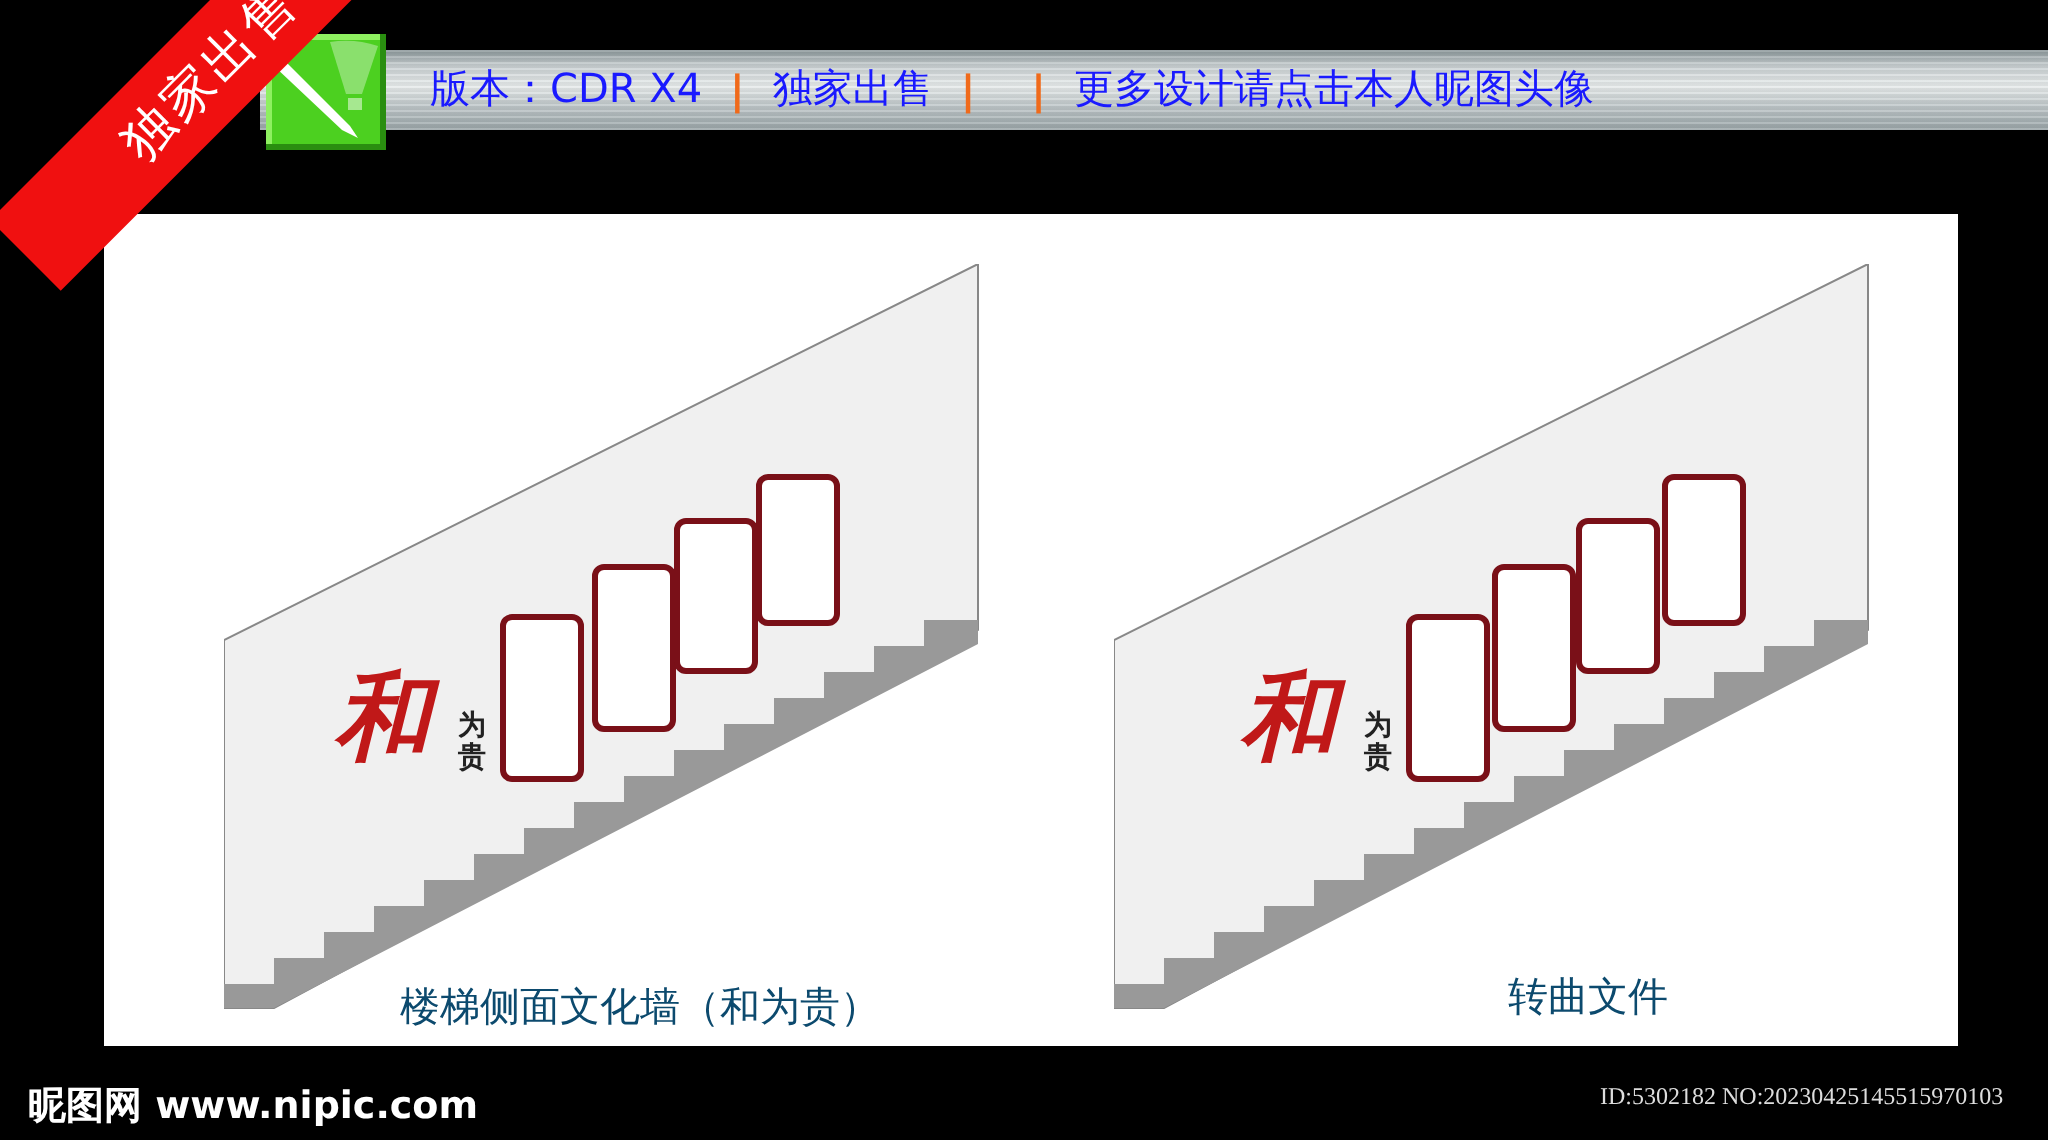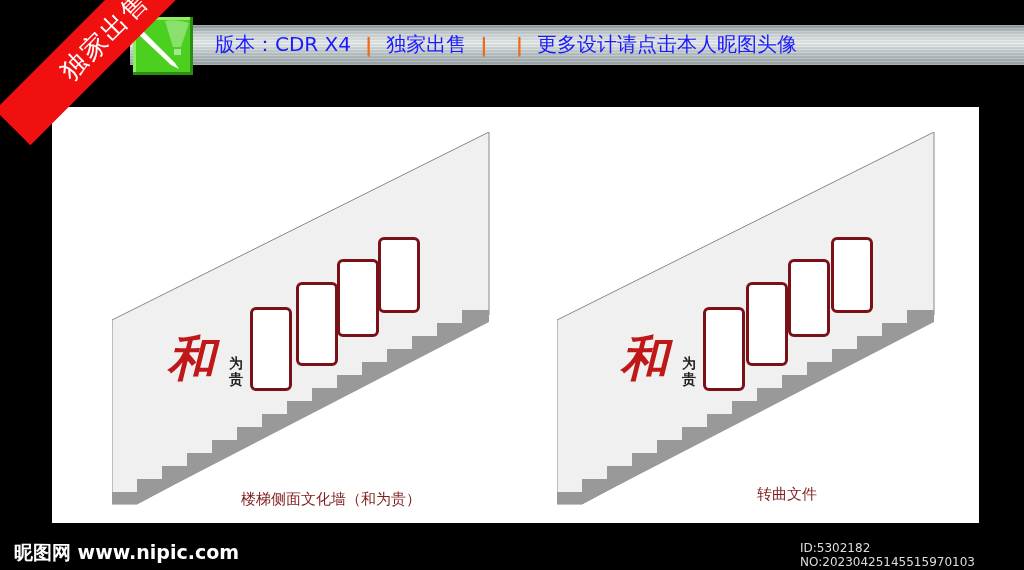--- a/index.html
+++ b/index.html
@@ -10,23 +10,23 @@
     background:repeating-linear-gradient(180deg,rgba(255,255,255,0.15) 0 1px,rgba(0,0,0,0.05) 1px 3px);}
   .topbar-text{position:absolute;left:215px;top:31px;font-size:20px;color:#1a1aff;white-space:nowrap;z-index:3;display:flex;align-items:center;}
   .topbar-text .sep{color:#f06a1a;margin:0 14px;font-weight:bold;}
   .logo{position:absolute;left:133px;top:17px;width:60px;height:58px;background:#4cd020;z-index:4;
     box-shadow:inset -3px -3px 0 #2a8e10, inset 3px 3px 0 #8ef060;}
   .ribbon{position:absolute;left:-40px;top:30px;width:260px;height:50px;background:#f01010;transform:rotate(-45deg);transform-origin:0 0;z-index:5;
     top:110px;left:-5px;display:flex;align-items:center;justify-content:center;}
   .ribbon span{color:#fff;font-size:26px;letter-spacing:2px;}
   .canvas{position:absolute;left:52px;top:107px;width:927px;height:416px;background:#fff;}
   .panel{position:absolute;}
-  .caption{position:absolute;font-size:15px;color:#7f1d1d;white-space:nowrap;margin-left:41px;}
+  .caption{position:absolute;font-size:20px;color:#0c4a6e;white-space:nowrap;}
   .footer-left{position:absolute;left:14px;top:540px;color:#fff;font-size:19px;font-weight:bold;}
-  .footer-right{position:absolute;left:800px;top:541px;color:#ddd;font-size:12px;}
+  .footer-right{position:absolute;left:800px;top:541px;color:#ddd;font-size:12px;font-family:Liberation Serif, serif;}
 </style>
 </head>
 <body>
 
 <div class="topbar"></div>
 <div class="logo">
   <svg width="60" height="58" viewBox="0 0 60 58">
     <path d="M8 12 L42 46 L46 52 L38 48 L4 16 Z" fill="#fff"></path>
     <path d="M32 4 Q44 2 56 6 L48 30 L40 30 Z" fill="rgba(255,255,255,0.35)"></path>
     <rect x="41" y="32" width="7" height="6" fill="rgba(255,255,255,0.5)"></rect>
@@ -70,17 +70,17 @@
   <div style="position:absolute;left:568px;top:200px;">
     <div style="position:absolute;left:0;top:20px;font-size:48px;color:#c01818;font-weight:bold;font-family:'DejaVu Serif',serif;font-style:italic;">和</div>
     <div style="position:absolute;left:62px;top:48px;font-size:14px;color:#222;font-weight:bold;width:16px;line-height:16px;">为贵</div>
   </div>
   <div>
     <div style="position:absolute;left:651px;top:200px;width:36px;height:78px;border:3px solid #7a1018;border-radius:6px;background:#fff;"></div>
     <div style="position:absolute;left:694px;top:175px;width:36px;height:78px;border:3px solid #7a1018;border-radius:6px;background:#fff;"></div>
     <div style="position:absolute;left:736px;top:152px;width:36px;height:72px;border:3px solid #7a1018;border-radius:6px;background:#fff;"></div>
     <div style="position:absolute;left:779px;top:130px;width:36px;height:70px;border:3px solid #7a1018;border-radius:6px;background:#fff;"></div>
   </div>
-  <div class="caption" style="left:664px;top:378px;">转曲文件</div>
+  <div class="caption" style="left:702px;top:378px;">转曲文件</div>
 </div>
 
 <div class="footer-left">昵图网 www.nipic.com</div>
 <div class="footer-right">ID:5302182 NO:20230425145515970103</div>
 
 </body></html>

